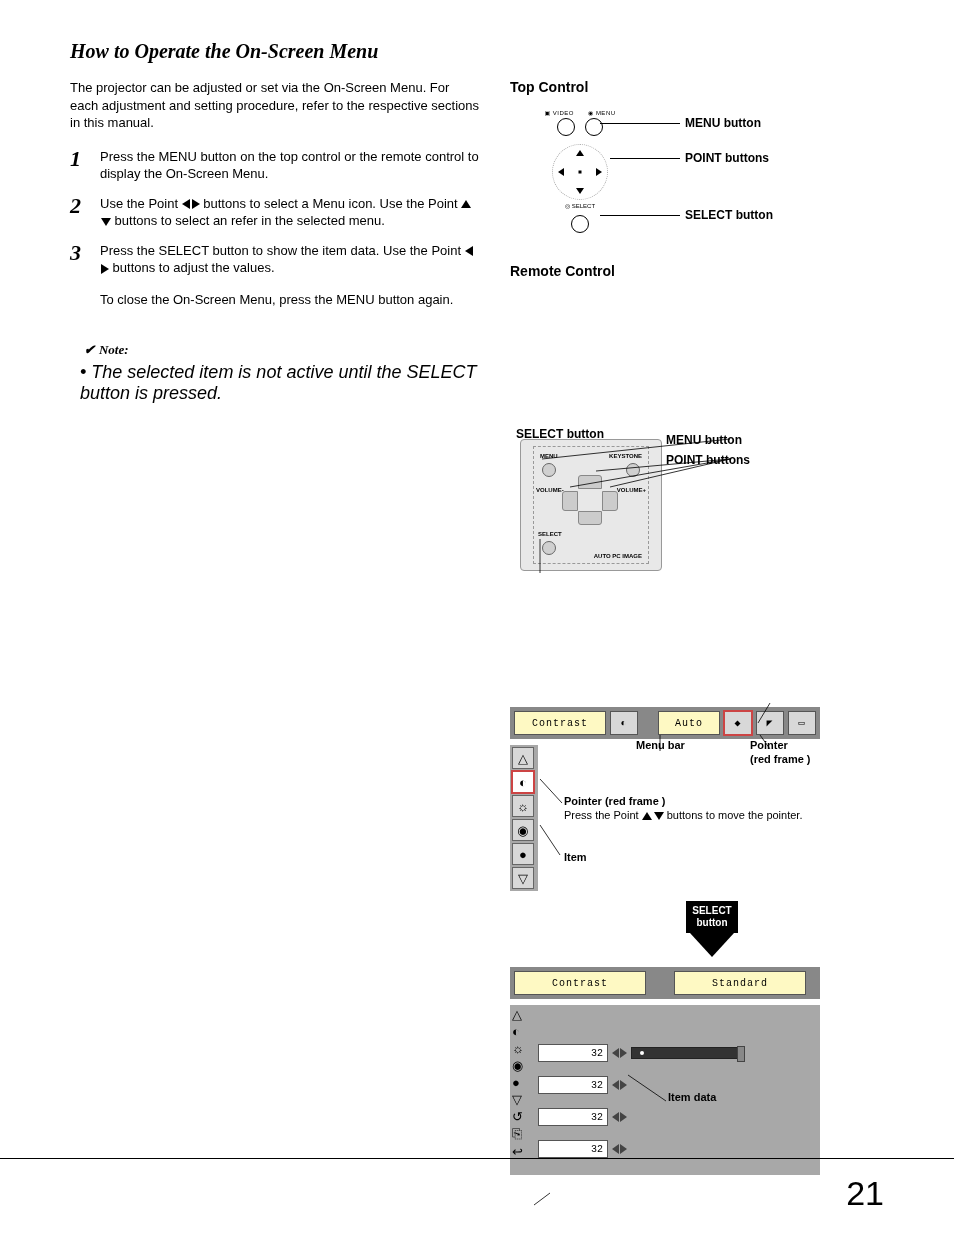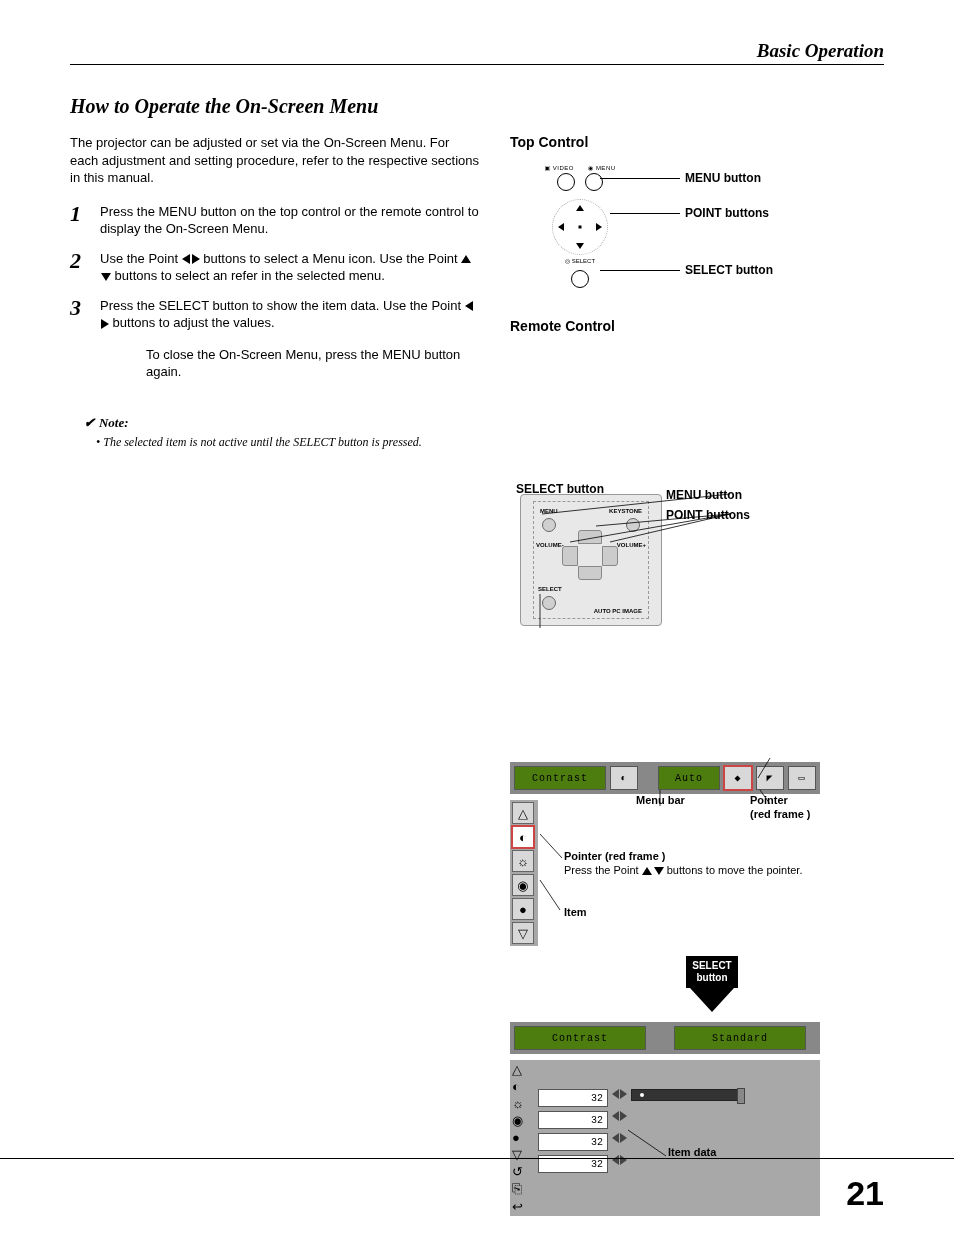--- a/index.html
+++ b/index.html
@@ -50,21 +50,21 @@
   .step-body { flex: 1; line-height: 1.35; }
   .tri-l, .tri-r, .tri-u, .tri-d {
     display: inline-block; width: 0; height: 0; vertical-align: middle;
   }
   .tri-l { border-top: 5px solid transparent; border-bottom: 5px solid transparent; border-right: 8px solid #000; margin-right:1px;}
   .tri-r { border-top: 5px solid transparent; border-bottom: 5px solid transparent; border-left: 8px solid #000; margin-left:1px;}
   .tri-u { border-left: 5px solid transparent; border-right: 5px solid transparent; border-bottom: 8px solid #000; margin-right:1px;}
   .tri-d { border-left: 5px solid transparent; border-right: 5px solid transparent; border-top: 8px solid #000; margin-left:1px;}
   .note-head { font-style: italic; font-weight: bold; font-family: Georgia, serif; margin: 18px 0 4px 14px;}
   .check { margin-right:4px; }
-  .note-body { font-style: italic; font-family: Liberation Serif, serif; font-size: 12px; margin-left: 26px;}
+  .note-body { font-style: italic; font-family: Liberation Sans, sans-serif; font-size: 18px; margin-left: 10px;}
   .caption { font-weight: bold; font-size: 14px; margin-bottom: 8px; }
   .diagram {
     border: none;
     position: relative;
   }
   
   .tc { position: relative; height: 140px; margin-bottom: 20px;}
   .tc .panel { position:absolute; left: 20px; top: 6px; width:100px; }
   .tc .tiny { font-size:6px; letter-spacing:0.5px; display:flex; justify-content:center; gap:14px;}
   .tc .btn-row { display:flex; justify-content:center; gap:10px; margin-top:2px;}
@@ -93,56 +93,55 @@
   .rc-lbl{font-size:6px;font-weight:bold;position:absolute;}
   .rbtn{width:12px;height:12px;border:1px solid #666;border-radius:50%;background:#d0d0d0;position:absolute;}
   .rarrow{position:absolute;background:#ccc;border:1px solid #888;}
   .rc .l1{position:absolute;left:156px;top:6px;font-weight:bold;font-size:12px;}
   .rc .l2{position:absolute;left:156px;top:26px;font-weight:bold;font-size:12px;}
   .rc .l3{font-weight:bold;font-size:12px;margin-top:148px;margin-left:6px;}
   
   .osm-wrap{position:relative; margin-top: 110px;}
   .osm-head{display:flex;justify-content:space-between;align-items:flex-end;}
   .menubar{background:#888;padding:4px;display:flex;gap:4px;align-items:center;width:310px;box-sizing:border-box;}
-  .menubar .cell{background:#4d7c0f;height:22px;display:flex;align-items:center;justify-content:center;font-size:10px;font-family:'Courier New',monospace;letter-spacing:1px;border:1px solid #555;}
+  .menubar .cell{background:#fef9c3;height:22px;display:flex;align-items:center;justify-content:center;font-size:10px;font-family:'Courier New',monospace;letter-spacing:1px;border:1px solid #555;}
   .menubar .wide{flex:0 0 90px;}
   .menubar .icon{flex:0 0 26px;background:#d8d8d8;}
   .menubar .icon.sel{outline:2px solid #c44; outline-offset:-1px;}
   .sidepanel{background:#a8a8a8;width:24px;padding:2px;display:flex;flex-direction:column;gap:2px;}
   .sidepanel .sitem{width:20px;height:20px;background:#d8d8d8;border:1px solid #666;display:flex;align-items:center;justify-content:center;}
   .sidepanel .sitem.sel{background:#fff;outline:2px solid #c44;outline-offset:-1px;}
   .osm1{display:flex;gap:0;}
   .osm-canvas{flex:1;position:relative;}
   .ann{position:absolute;font-size:11px;line-height:1.25;}
   .ann b{display:block;font-size:11px;}
   .select-arrow{margin:10px 0 10px 30px;display:flex;flex-direction:column;align-items:center;}
   .select-box{background:#000;color:#fff;font-size:10px;font-weight:bold;padding:4px 6px;text-align:center;line-height:1.2;}
   .big-arrow{width:0;height:0;border-left:22px solid transparent;border-right:22px solid transparent;border-top:24px solid #000;}
   .osm2 .menubar .wide{flex:0 0 130px;}
-  .val-row{display:flex;gap:4px;margin:4px 0;height:18px;}
+  .val-row{display:flex;align-items:center;gap:4px;margin:14px 0;height:18px;}
   .val-box{width:64px;height:16px;background:#fff;border:1px solid #555;font-size:10px;font-family:'Courier New',monospace;display:flex;align-items:center;justify-content:flex-end;padding-right:4px;}
   .lr-arrows{display:flex;gap:1px;}
   .lr-arrows span{display:inline-block;width:0;height:0;}
   .lr-arrows .l{border-top:5px solid transparent;border-bottom:5px solid transparent;border-right:7px solid #444;}
   .lr-arrows .r{border-top:5px solid transparent;border-bottom:5px solid transparent;border-left:7px solid #444;}
   .slider{width:110px;height:10px;background:#333;position:relative;border:1px solid #222;}
   .slider .knob{position:absolute;right:-3px;top:-2px;width:6px;height:14px;background:#888;border:1px solid #444;}
   .slider .dot{position:absolute;left:8px;top:3px;width:4px;height:4px;border-radius:50%;background:#fff;}
-  .page-num{position:absolute;right:70px;bottom:22px;font-size:34px;font-weight:bold;}
+  .page-num{position:absolute;right:70px;bottom:22px;font-size:34px;font-weight:normal;}
   hr.bottom{position:absolute;left:0;right:0;bottom:70px;border:none;border-top:1px solid #000;}
   .side2{background:#a8a8a8;width:24px;padding:2px;display:flex;flex-direction:column;gap:2px;}
   .osm2body{display:flex;gap:0;width:310px;}
   .valspanel{background:#a8a8a8;padding:3px 3px 3px 0;flex:1;position:relative;}
   svg.connector{position:absolute;overflow:visible;pointer-events:none;}
 </style>
 </head>
 <body>
 
 <div class="page">
-  <div class="section-header">Basic Operation</div>
 
   <div class="title">How to Operate the On-Screen Menu</div>
 
   <div class="cols">
     <div class="left">
       <p>The projector can be adjusted or set via the On-Screen Menu. For each adjustment and setting procedure, refer to the respective sections in this manual.</p>
 
       <div class="step">
         <div class="step-num">1</div>
         <div class="step-body">Press the MENU button on the top control or the remote control to display the On-Screen Menu.</div>
@@ -152,21 +151,21 @@
         <div class="step-num">2</div>
         <div class="step-body">
           <span>Use the Point </span><span class="tri-l"></span><span class="tri-r"></span><span> buttons to select a Menu icon. Use the Point </span><span class="tri-u"></span><span class="tri-d"></span><span> buttons to select an refer in the selected menu.</span>
         </div>
       </div>
 
       <div class="step">
         <div class="step-num">3</div>
         <div class="step-body">
           <span>Press the SELECT button to show the item data. Use the Point </span><span class="tri-l"></span><span class="tri-r"></span><span> buttons to adjust the values.</span>
-          <p style="margin-top:14px;margin-left:46px;">To close the On-Screen Menu, press the MENU button again.</p>
+          <p style="margin-top:14px;">To close the On-Screen Menu, press the MENU button again.</p>
         </div>
       </div>
 
       <div class="note-head"><span class="check">✔</span><span>Note:</span></div>
       <div class="note-body">• The selected item is not active until the SELECT button is pressed.</div>
     </div>
 
     <div class="right">
 
       <div class="caption">Top Control</div>

